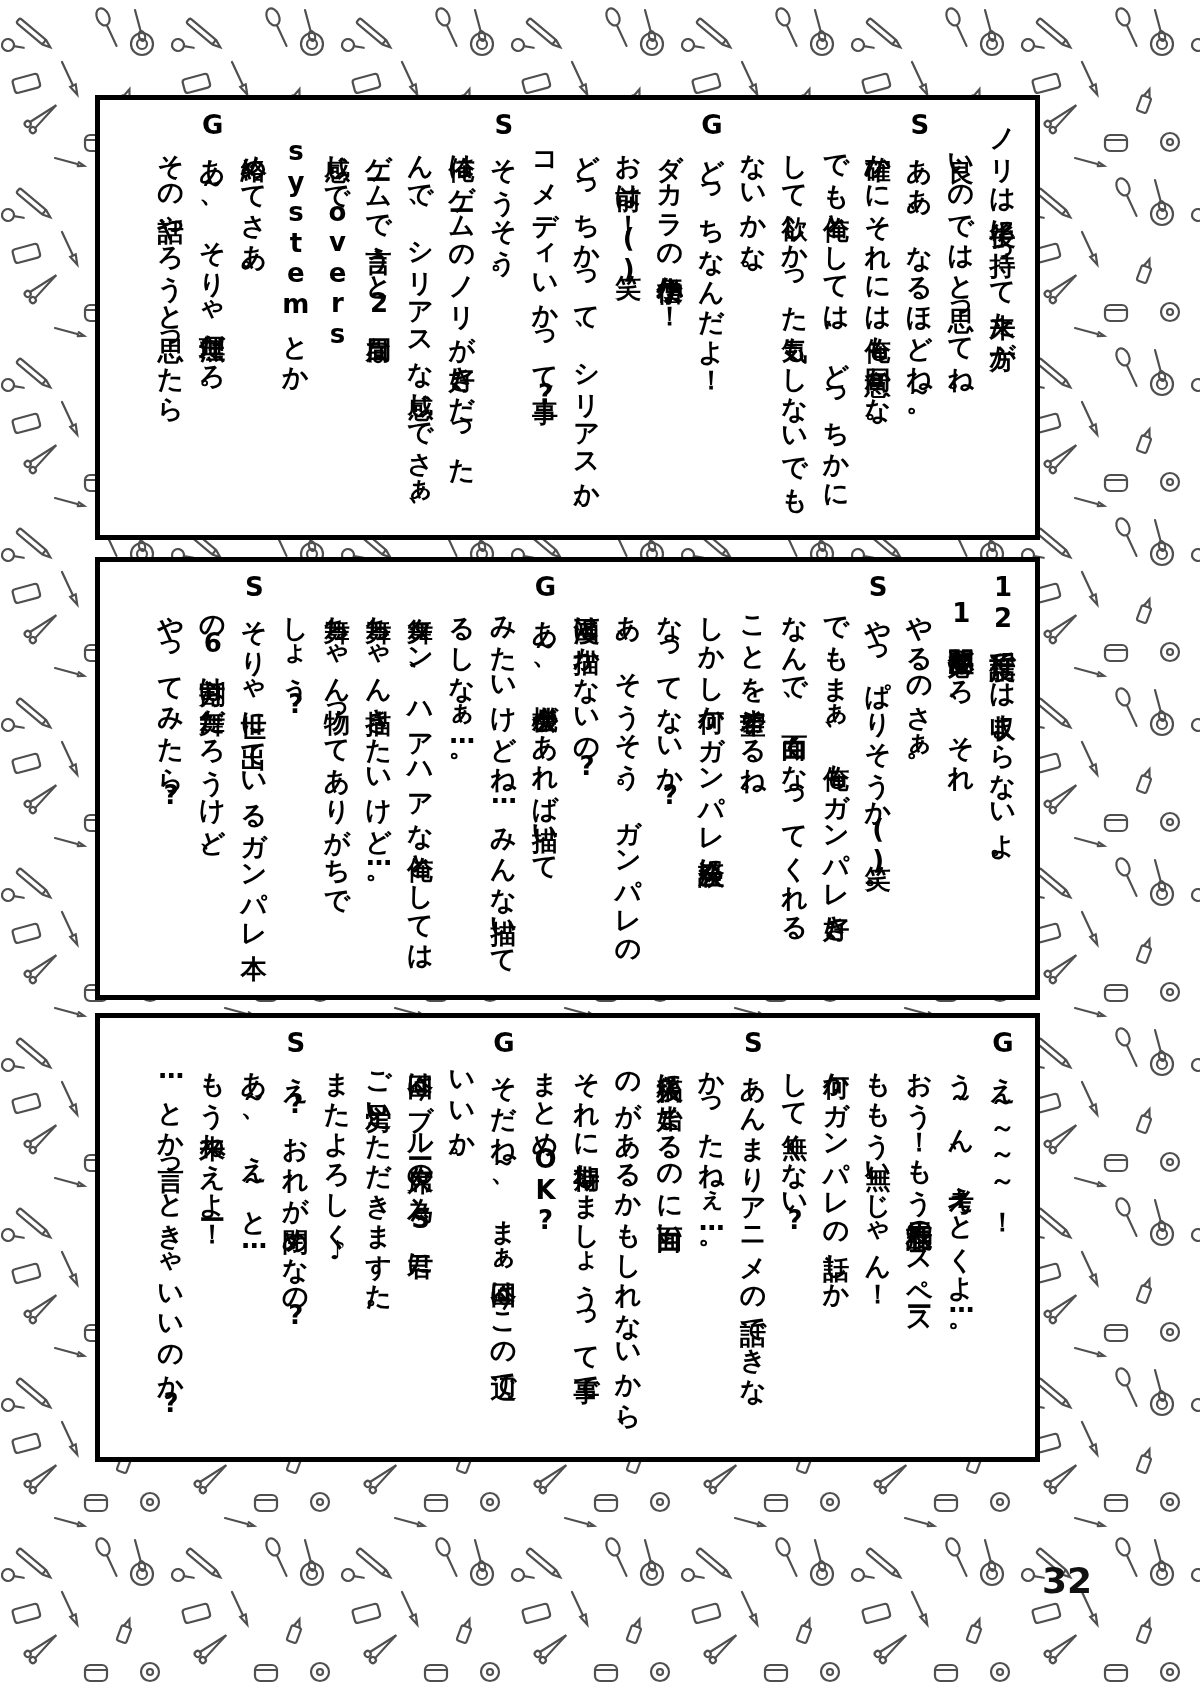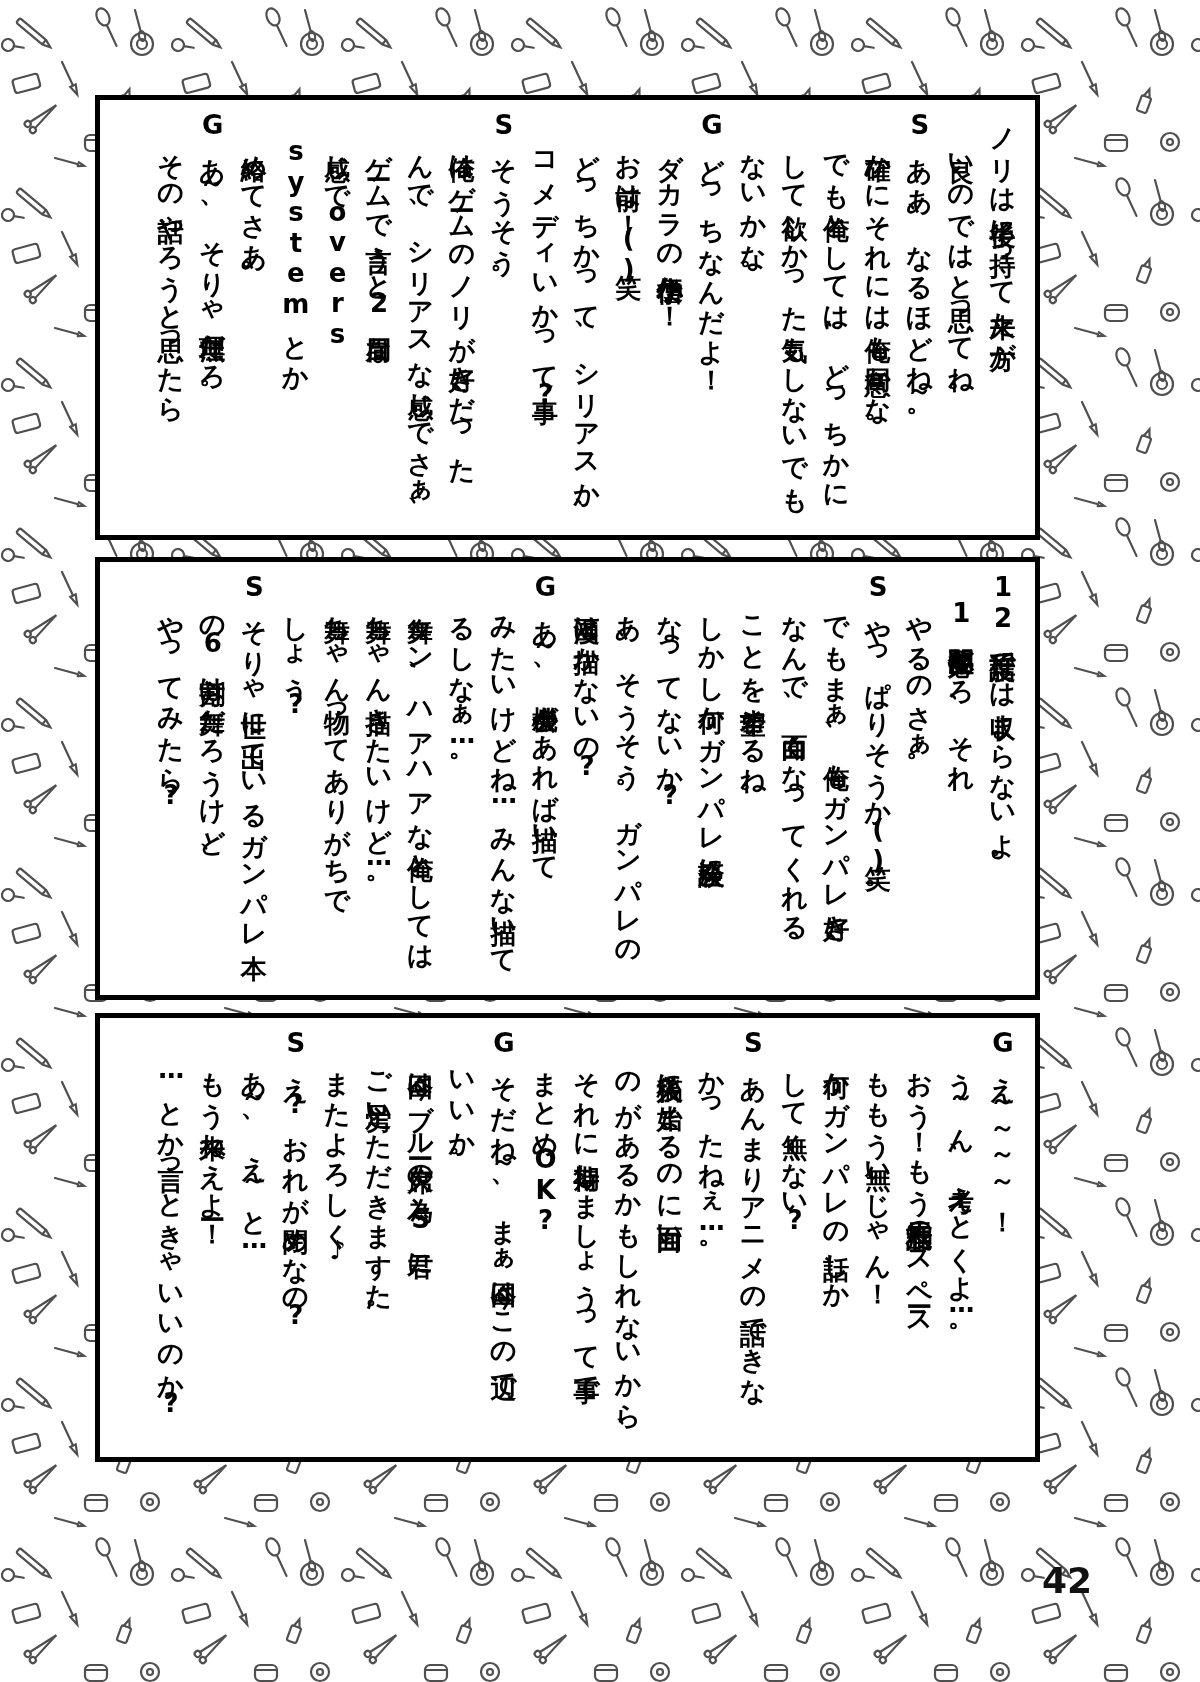--- a/index.html
+++ b/index.html
@@ -180,15 +180,15 @@
 いいか。</p>
       <p class="cont">今回はブルー欠席の為、S君に
 ご足労いただきますた。</p>
       <p class="cont">またよろしく♪</p>
       <p class="start">Sえ?おれが閉めなの?</p>
       <p class="cont">あ～、え～と…</p>
       <p class="cont">もう来ねえよー！</p>
       <p class="cont">…とか言っときゃいいのか?</p>
     </section>
 
-  <div class="page-number">42</div>
+  <div class="page-number">32</div>
 
 </div>
 
 </body></html>

